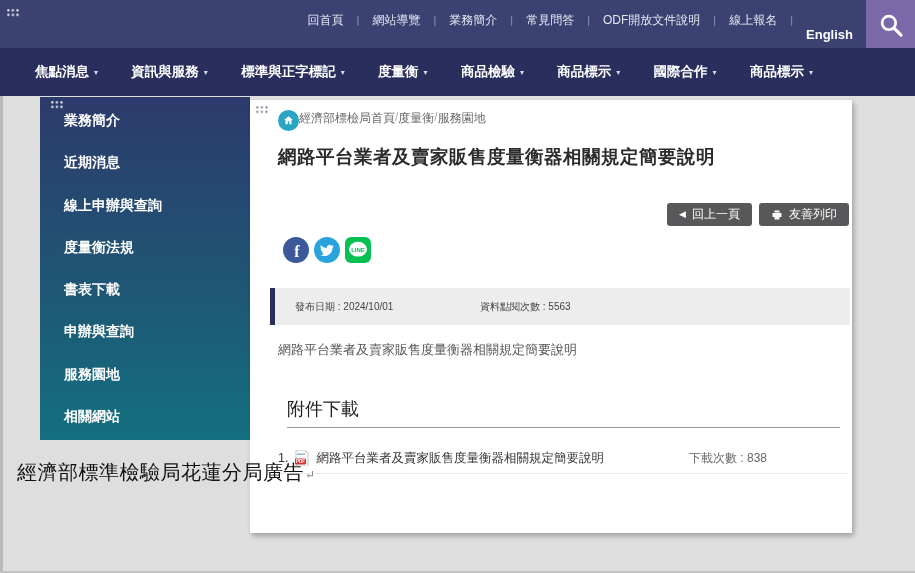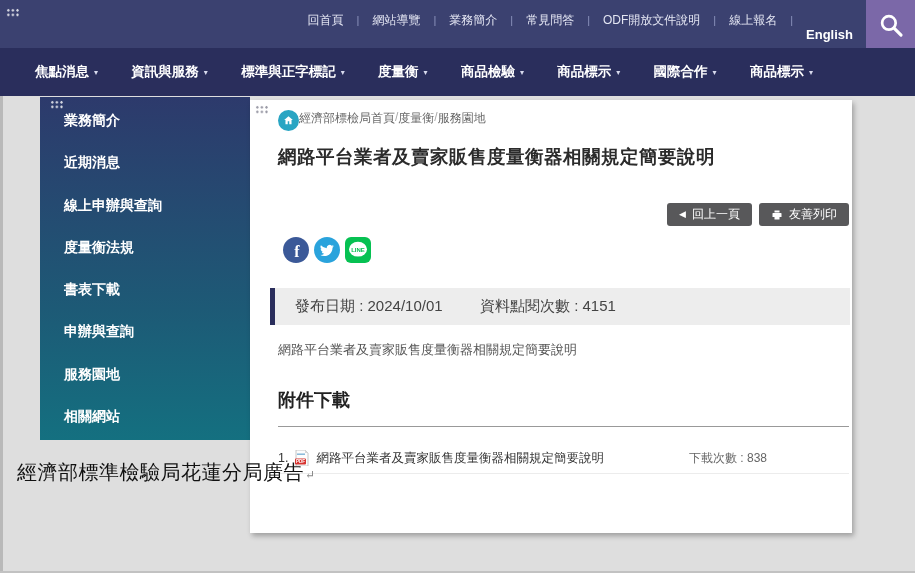--- a/index.html
+++ b/index.html
@@ -50,26 +50,26 @@
              color:#2b2b2b;letter-spacing:.5px;}
   .btnrow{position:absolute;right:3px;top:103px;display:flex;gap:7px;}
   .gbtn{height:23px;background:#58585a;color:#fff;border:none;border-radius:3px;font-size:12px;
         display:flex;align-items:center;gap:6px;padding:0 12px;cursor:pointer;
         font-family:"Liberation Sans","DejaVu Sans",sans-serif;}
   .gbtn .bicon{font-size:9px;line-height:1;}
   .social{position:absolute;left:33px;top:137px;display:flex;gap:5px;}
   .soc{width:26px;height:26px;cursor:pointer;display:block;}
   .metabar{position:absolute;left:20px;right:2px;top:188px;height:37px;background:#ededed;
            border-left:5px solid #2a2e5c;display:flex;align-items:center;padding-left:20px;
-           font-size:15px;color:#444;}
+           font-size:10px;color:#444;}
   .metabar .m1{width:185px;}
   .metabar .m2{width:145px;}
   .bodytext{position:absolute;left:28px;top:241px;font-size:13px;color:#555;}
-  .attach-head{position:absolute;left:28px;right:3px;top:288px;margin:0;font-size:18px;
-               font-weight:bold;color:#222;padding-bottom:14px;border-bottom:1px solid #999;}
+  .attach-head{position:absolute;left:28px;right:3px;top:288px;margin:9px;font-size:18px;
+               font-weight:normal;color:#222;padding-bottom:6px;border-bottom:1px solid #999;}
   .attach-row{position:absolute;left:28px;right:3px;top:343px;height:30px;display:flex;
               align-items:center;gap:7px;font-size:12.5px;color:#333;border-bottom:1px solid #ececec;}
   .attach-row a{color:#333;text-decoration:none;cursor:pointer;}
   .dl-count{position:absolute;right:82px;font-size:12px;color:#666;}
 
   
   .caption{position:absolute;left:17px;top:459px;font-family:"Liberation Serif","DejaVu Serif",serif;
            font-size:20px;color:#111;letter-spacing:.5px;white-space:nowrap;}
   .caption .ret{font-size:12px;color:#888;margin-left:1px;}
 
@@ -213,21 +213,21 @@
           <rect x="0" y="0" width="26" height="26" rx="6" fill="#06c152"></rect>
           <ellipse cx="13" cy="12.2" rx="9" ry="7.4" fill="#fff"></ellipse>
           <path d="M11 19l4-2-3 .2z" fill="#fff"></path>
           <text x="13" y="14.6" font-size="6" font-weight="bold" fill="#06c152" text-anchor="middle" font-family="Liberation Sans, sans-serif">LINE</text>
         </svg>
       </span>
     </div>
 
     <div class="metabar">
       <span class="m1"><span>發布日期 : </span><span>2024/10/01</span></span>
-      <span><span>資料點閱次數 : </span><span>4151</span></span>
+      <span><span>資料點閱次數 : </span><span>5563</span></span>
     </div>
 
     <div class="bodytext">網路平台業者及賣家販售度量衡器相關規定簡要說明</div>
 
     <h2 class="attach-head">附件下載</h2>
 
     <div class="attach-row">
       <span>1.</span>
       <span style="display:flex;">
         <svg width="14" height="16" viewBox="0 0 14 16">

